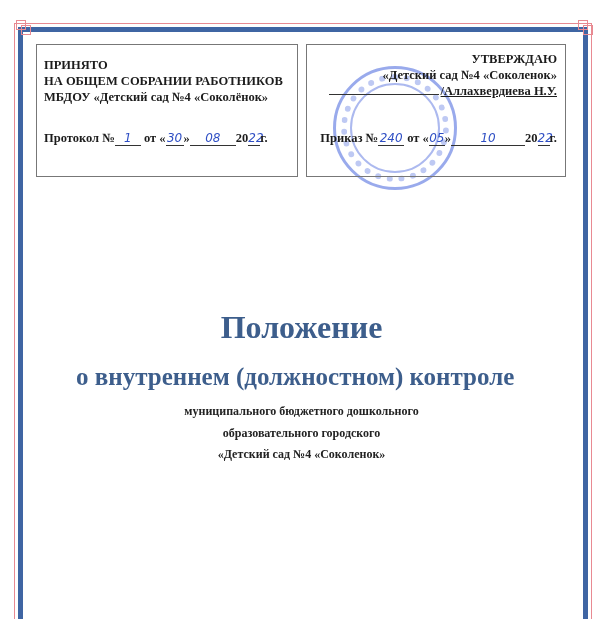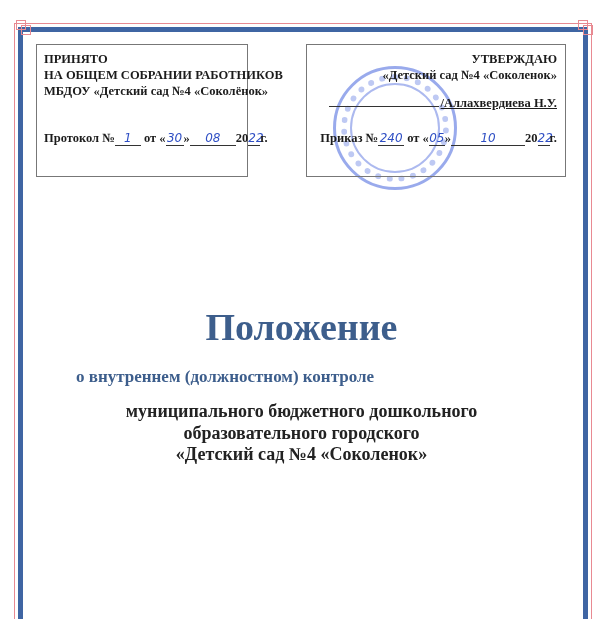--- a/index.html
+++ b/index.html
@@ -1,34 +1,34 @@
 <!DOCTYPE html>
 <html><head>
 <meta charset="utf-8">
 <style>
   html, body { margin:0; padding:0; }
   body { width:603px; height:619px; background:#ffffff; position:relative; overflow:hidden; font-family:"Liberation Serif", serif; }
   .frame-red { position:absolute; left:14px; top:23px; width:578px; height:620px; border:1px solid #e88a92; box-sizing:border-box; border-bottom:none; }
   .frame-blue { position:absolute; left:18px; top:27px; width:570px; height:620px; border:5px solid #3f65a3; border-bottom:none; box-sizing:border-box; }
   .corner { position:absolute; width:10px; height:10px; border:1px solid #e88a92; box-sizing:border-box; }
   .box { position:absolute; top:44px; height:133px; border:1px solid #777; box-sizing:border-box; background:transparent; color:#1c1c1c; font-weight:bold; font-size:12.5px; line-height:16px; }
-  .box-left { left:36px; width:212px; padding:6px 0 0 7px; }
+  .box-left { left:36px; width:262px; padding:12px 0 0 7px; }
   .box-right { left:306px; width:260px; padding:6px 8px 0 4px; text-align:right; }
   .box .line { white-space:nowrap; }
   .box .bottom { position:absolute; bottom:30px; white-space:nowrap; }
   .box-left .bottom { left:7px; }
   .box-right .bottom { right:8px; }
   .hw { color:#2f4fc4; font-family:"DejaVu Sans", sans-serif; font-style:italic; font-weight:normal; font-size:12px; display:inline-block; border-bottom:1px solid #333; text-align:center; line-height:13px; }
   .sig-line { display:inline-block; width:110px; border-bottom:1px solid #333; margin-right:2px; }
   .stamp { position:absolute; left:333px; top:66px; width:124px; height:124px; border-radius:50%; border:3px solid rgba(70,100,220,0.55); box-sizing:border-box; }
   .stamp-inner { position:absolute; left:14px; top:14px; width:90px; height:90px; border-radius:50%; border:2px solid rgba(70,100,220,0.45); box-sizing:border-box; }
   .stamp-ring { position:absolute; left:5px; top:5px; width:108px; height:108px; border-radius:50%; border:6px dotted rgba(70,100,220,0.35); box-sizing:border-box; }
-  .title { position:absolute; left:0; width:603px; text-align:center; top:302px; font-size:38px; font-weight:bold; color:#3d5e8c; line-height:50px; }
-  .subtitle { position:absolute; left:76px; top:362px; font-size:17px; font-weight:bold; color:#3d5e8c; white-space:nowrap; line-height:30px; }
-  .org { position:absolute; left:0; width:603px; top:401px; text-align:center; font-size:18px; font-weight:bold; color:#222; line-height:21.5px; }
+  .title { position:absolute; left:0; width:603px; text-align:center; top:302px; font-size:32px; font-weight:bold; color:#3d5e8c; line-height:50px; }
+  .subtitle { position:absolute; left:76px; top:362px; font-size:25px; font-weight:bold; color:#3d5e8c; white-space:nowrap; line-height:30px; }
+  .org { position:absolute; left:0; width:603px; top:401px; text-align:center; font-size:12px; font-weight:bold; color:#222; line-height:21.5px; }
   .org div { white-space:nowrap; }
 </style>
 </head>
 <body>
 
 <div class="frame-red"></div>
 <div class="frame-blue"></div>
 <div class="corner" style="left:16px;top:20px;"></div>
 <div class="corner" style="left:21px;top:25px;"></div>
 <div class="corner" style="left:578px;top:20px;"></div>
@@ -45,21 +45,21 @@
 </div>
 
 <div class="stamp">
   <div class="stamp-ring"></div>
   <div class="stamp-inner"></div>
 </div>
 
 <div class="box box-right">
   <div class="line">УТВЕРЖДАЮ</div>
   <div class="line">«Детский сад №4 «Соколенок»</div>
-  <div class="line" style="margin-top:12px;"><span class="sig-line"></span><span style="text-decoration:underline;">/Аллахвердиева Н.У.</span></div>
+  <div class="line" style="margin-top:0;"><span class="sig-line"></span><span style="text-decoration:underline;">/Аллахвердиева Н.У.</span></div>
   <div class="bottom">
     <span>Приказ №</span><span class="hw" style="width:26px;">240</span>
     <span>от «</span><span class="hw" style="width:16px;">05</span><span>»</span><span class="hw" style="width:74px;">10</span><span>20</span><span class="hw" style="width:12px;">22</span><span>г.</span>
   </div>
 </div>
 
 <div class="title">Положение</div>
 <div class="subtitle">о внутреннем (должностном) контроле</div>
 <div class="org">
   <div>муниципального бюджетного дошкольного</div>

